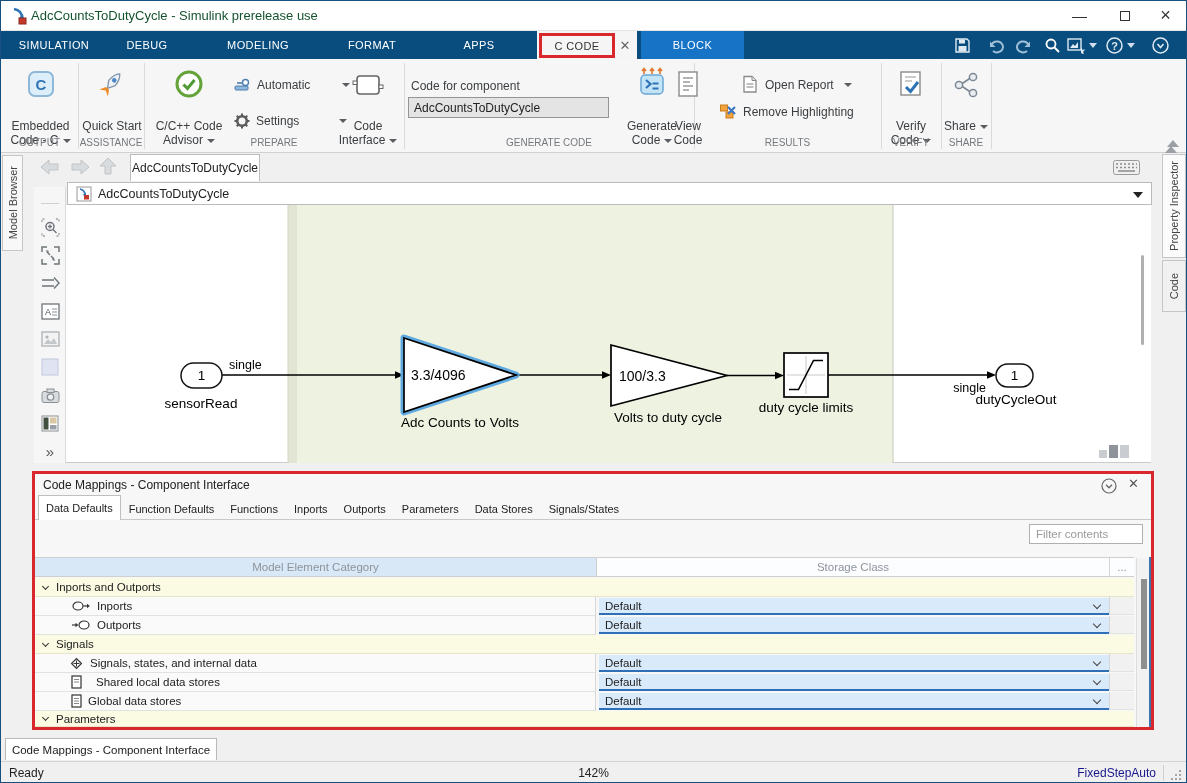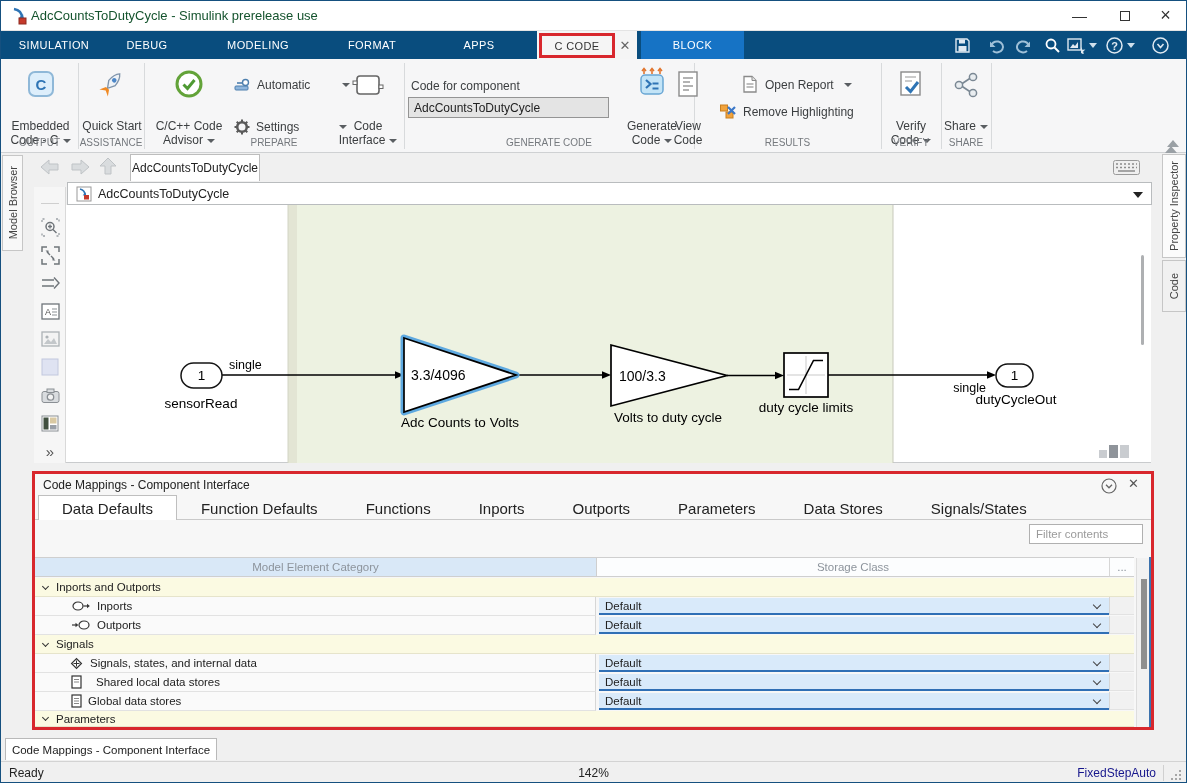--- a/index.html
+++ b/index.html
@@ -50,21 +50,21 @@
   .vtext{writing-mode:vertical-rl;transform:rotate(180deg);font-size:11px;color:#444;white-space:nowrap}
   .ltoolbar{position:absolute;left:33px;top:186px;width:32px;height:276px;background:#f6f6f6;border-right:1px solid #d9d9d9}
   .ltool{position:absolute;left:6px;width:20px;height:20px;display:flex;align-items:center;justify-content:center}
   .sidetab{position:absolute;left:1161px;width:24px;background:#fbfbfb;border:1px solid #c6c6c6;display:flex;align-items:center;justify-content:center}
   .canvas-wrap{position:absolute;left:65px;top:204px;width:1085px;height:258px;background:#fff;border-bottom:1px solid #c9cbcd}
   
   .panel{position:absolute;left:31px;top:470px;width:1122px;height:259px;border:3px solid #d8272d;background:#f7f7f7}
   .pinner{position:absolute;inset:0;font-size:11.5px}
   .ptitle{position:absolute;left:8px;top:4px;font-size:12px;color:#222}
   .ptabs{position:absolute;left:3px;top:21px;height:25px;display:flex;align-items:flex-end}
-  .ptab{height:24px;display:flex;align-items:center;padding:0 23px;font-size:15px;color:#222;border:1px solid transparent;border-bottom:none}
+  .ptab{height:24px;display:flex;align-items:center;padding:0 7px;font-size:11px;color:#222;border:1px solid transparent;border-bottom:none}
   .ptab.sel{background:#fff;border-color:#bfbfbf;height:25px;position:relative;z-index:2}
   .ptabline{position:absolute;left:0;right:0;top:45px;height:1px;background:#c9c9c9}
   .pfilterzone{position:absolute;left:0;right:0;top:46px;height:36px;background:#f7f7f7}
   .pfilter{position:absolute;right:8px;top:50px;width:114px;height:20px;border:1px solid #b0b0b0;font-size:11.5px;padding:0 6px;font-family:"Liberation Sans",sans-serif;background:#fff}
   .pfilter::placeholder{color:#9a9a9a}
   .thead{position:absolute;left:0;top:83px;height:20px;border-top:1px solid #cfcfcf;border-bottom:1px solid #cfcfcf;
          display:flex;align-items:center;justify-content:center;color:#8d949c;font-size:11.5px}
   .trow{position:absolute;left:0;height:19px}
   .grouprow{position:absolute;left:0;width:1099px;height:19px;background:#fbfae2;border-bottom:1px solid #e6e4cb;display:flex;align-items:center;color:#222}
   .itemcell{position:absolute;left:0;width:561px;height:19px;background:#fafafa;border-bottom:1px solid #e2e2e2;border-right:1px solid #d6d6d6;display:flex;align-items:center;color:#222}
@@ -212,21 +212,21 @@
       <span>
         <svg width="17" height="15">
             <rect x="1" y="9" width="13" height="4" rx="1" fill="#8fb6dd" stroke="#4d7fae"></rect>
             <circle cx="11.5" cy="5.5" r="3" fill="#fff" stroke="#4d7fae" stroke-width="1.4"></circle>
             <path d="M3 6h5" stroke="#4d7fae" stroke-width="1.6"></path>
           </svg>
       </span>
       <span>Automatic</span>
         <span class="caret" style="margin-left:26px"></span>
     </div>
-    <div class="rsmall" style="left:233px;top:60px">
+    <div class="rsmall" style="left:233px;top:54px">
       <span>
         <svg width="16" height="16">
             <circle cx="8" cy="8" r="4.8" fill="none" stroke="#5a5a5a" stroke-width="2.6"></circle>
             <circle cx="8" cy="8" r="1.6" fill="#f6f6f7"></circle>
             <g stroke="#5a5a5a" stroke-width="2">
               <path d="M8 0.5v3M8 12.5v3M0.5 8h3M12.5 8h3M2.7 2.7l2.1 2.1M11.2 11.2l2.1 2.1M13.3 2.7l-2.1 2.1M4.8 11.2l-2.1 2.1"></path>
             </g>
           </svg>
       </span>
       <span>Settings</span>

